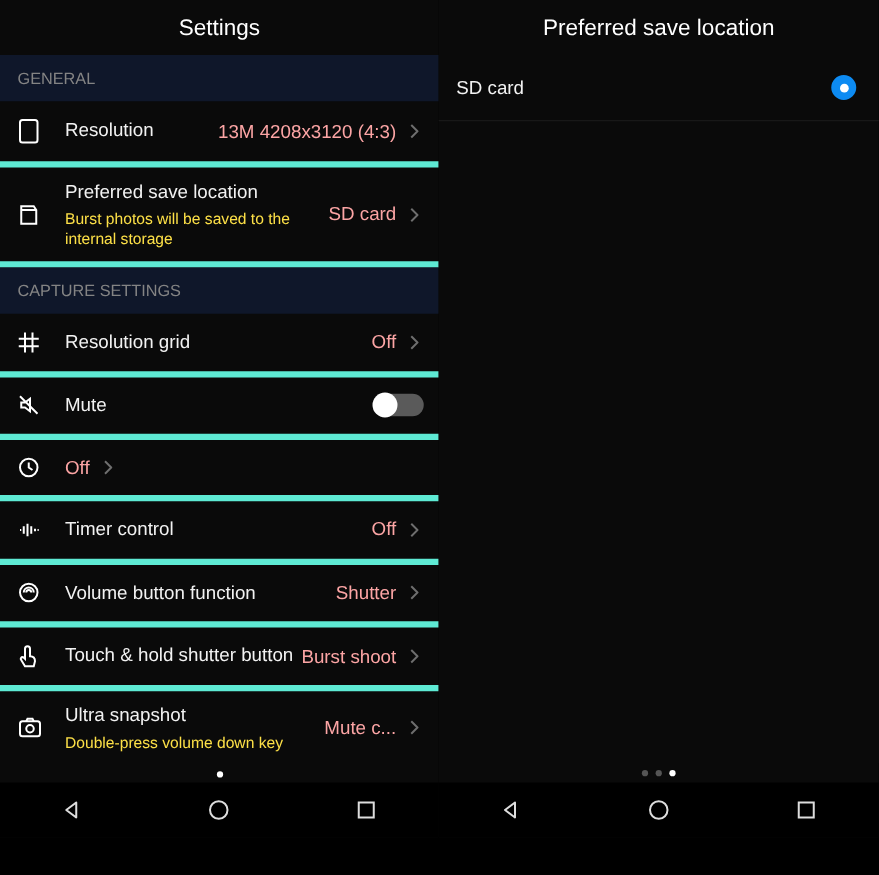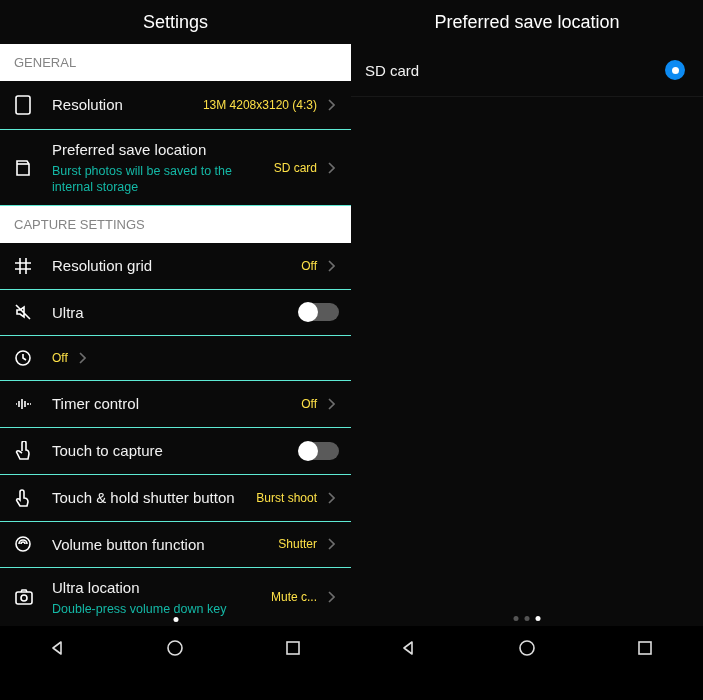--- a/index.html
+++ b/index.html
@@ -1,29 +1,29 @@
 <!DOCTYPE html>
 <html><head>
 <meta charset="utf-8">
 <style>
 * { margin: 0; padding: 0; box-sizing: border-box; }
 body { font-family: -apple-system, "Helvetica Neue", Arial, sans-serif; background: #000; width: 703px; height: 700px; overflow: hidden; display: flex; color: #fff; }
 .panel { height: 670px; background: #0a0a0a; display: flex; flex-direction: column; }
 .panel-left { width: 351px; position: relative; }
 .panel-right { width: 352px; position: relative; }
 .header { display: flex; align-items: center; justify-content: center; height: 44px; color: #fff; font-size: 18px; font-weight: 400; }
-.section-header { background: #ffffff; color: #848484; font-size: 13px; padding: 11px 14px; }
-.row { display: flex; align-items: center; padding: 13px 12px 13px 14px; border-bottom: 1px solid #5eead4; }
+.section-header { background: #0f172a; color: #848484; font-size: 13px; padding: 11px 14px; }
+.row { display: flex; align-items: center; padding: 13px 12px 13px 14px; border-bottom: 5px solid #5eead4; }
 .row.tall { padding-top: 10px; padding-bottom: 10px; }
 .row-noborder { border-bottom: none; }
 .icon-col { width: 38px; flex-shrink: 0; display: flex; justify-content: flex-start; align-items: center; color: #fff; }
 .text-col { flex: 1; min-width: 0; }
 .title { font-size: 15px; color: #f2f2f2; line-height: 1.3; }
-.subtitle { font-size: 12.5px; color: #14b8a6; line-height: 1.3; margin-top: 3px; }
-.value-col { color: #fde047; font-size: 12px; margin-right: 6px; white-space: nowrap; }
+.subtitle { font-size: 12.5px; color: #fde047; line-height: 1.3; margin-top: 3px; }
+.value-col { color: #fca5a5; font-size: 15px; margin-right: 6px; white-space: nowrap; }
 .chev-col { width: 16px; flex-shrink: 0; display: flex; justify-content: center; color: #6e6e6e; }
 .toggle { width: 40px; height: 18px; border-radius: 10px; position: relative; }
 .toggle .knob { position: absolute; width: 20px; height: 20px; border-radius: 50%; top: -1px; background: #fff; }
 .toggle.on { background: #2196f3; }
 .toggle.on .knob { right: -1px; }
 .toggle.off { background: #5a5a5a; }
 .toggle.off .knob { left: -1px; }
 .page-dots { position: absolute; left: 50%; transform: translateX(-50%); display: flex; gap: 6px; }
 .page-dots .dot { width: 5px; height: 5px; border-radius: 50%; background: #555; }
 .page-dots .dot.active { background: #fff; }
@@ -101,21 +101,21 @@
       </div>
     </div>
 
     <div class="row">
       <div class="icon-col">
         <svg width="18" height="18" viewBox="0 0 18 18" fill="none" stroke="currentColor" stroke-width="1.6">
             <path d="M3 7v4h3l4 3V4L6 7H3zM2 2l14 14"></path>
           </svg>
       </div>
       <div class="text-col">
-          <div class="title">Ultra</div>
+          <div class="title">Mute</div>
         </div>
       <div class="toggle off">
           <div class="knob"></div>
         </div>
     </div>
 
     <div class="row">
       <div class="icon-col">
         <svg width="18" height="18" viewBox="0 0 18 18" fill="none" stroke="currentColor" stroke-width="1.6">
             <circle cx="9" cy="9" r="7"></circle>
@@ -140,79 +140,66 @@
           <div class="title">Timer control</div>
         </div>
       <div class="value-col">Off</div>
       <div class="chev-col">
         <svg width="8" height="14" viewBox="0 0 8 14" fill="none" stroke="currentColor" stroke-width="1.6">
             <path d="M2 2l5 5-5 5"></path>
           </svg>
       </div>
     </div>
 
-    <div class="row">
-      <div class="icon-col">
-        <svg width="18" height="20" viewBox="0 0 18 20" fill="none" stroke="currentColor" stroke-width="1.6">
-            <path d="M8 2v8M8 2a2 2 0 014 0v7c2 0 3 2 3 4l-1 5H6l-3-6c-1-1 0-3 2-2l3 2"></path>
-          </svg>
-      </div>
-      <div class="text-col">
-          <div class="title">Touch to capture</div>
-        </div>
-      <div class="toggle off">
-          <div class="knob"></div>
-        </div>
+
+    <div class="row">
+      <div class="icon-col">
+        <svg width="18" height="18" viewBox="0 0 18 18" fill="none" stroke="currentColor" stroke-width="1.6">
+            <circle cx="9" cy="9" r="7"></circle>
+            <path d="M5 9a4 4 0 018 0M7 9a2 2 0 014 0"></path>
+          </svg>
+      </div>
+      <div class="text-col">
+          <div class="title">Volume button function</div>
+        </div>
+      <div class="value-col">Shutter</div>
+      <div class="chev-col">
+        <svg width="8" height="14" viewBox="0 0 8 14" fill="none" stroke="currentColor" stroke-width="1.6">
+            <path d="M2 2l5 5-5 5"></path>
+          </svg>
+      </div>
     </div>
 
     <div class="row">
       <div class="icon-col">
         <svg width="18" height="20" viewBox="0 0 18 20" fill="none" stroke="currentColor" stroke-width="1.6">
             <path d="M6 4a2 2 0 014 0v6c2 0 4 1 4 4l-1 4H6l-3-5c-1-1 0-3 2-2l1 1V4z"></path>
           </svg>
       </div>
       <div class="text-col">
           <div class="title">Touch &amp; hold shutter button</div>
         </div>
       <div class="value-col">Burst shoot</div>
-      <div class="chev-col">
-        <svg width="8" height="14" viewBox="0 0 8 14" fill="none" stroke="currentColor" stroke-width="1.6">
-            <path d="M2 2l5 5-5 5"></path>
-          </svg>
-      </div>
-    </div>
-
-    <div class="row">
-      <div class="icon-col">
-        <svg width="18" height="18" viewBox="0 0 18 18" fill="none" stroke="currentColor" stroke-width="1.6">
-            <circle cx="9" cy="9" r="7"></circle>
-            <path d="M5 9a4 4 0 018 0M7 9a2 2 0 014 0"></path>
-          </svg>
-      </div>
-      <div class="text-col">
-          <div class="title">Volume button function</div>
-        </div>
-      <div class="value-col">Shutter</div>
       <div class="chev-col">
         <svg width="8" height="14" viewBox="0 0 8 14" fill="none" stroke="currentColor" stroke-width="1.6">
             <path d="M2 2l5 5-5 5"></path>
           </svg>
       </div>
     </div>
 
     <div class="row tall row-noborder">
       <div class="icon-col">
         <svg width="20" height="18" viewBox="0 0 20 18" fill="none" stroke="currentColor" stroke-width="1.6">
             <rect x="2" y="4" width="16" height="12" rx="2"></rect>
             <circle cx="10" cy="10" r="3"></circle>
             <path d="M7 4l1-2h4l1 2"></path>
           </svg>
       </div>
       <div class="text-col">
-        <div class="title">Ultra location</div>
+        <div class="title">Ultra snapshot</div>
         <div class="subtitle">Double-press volume down key</div>
       </div>
       <div class="value-col">Mute c...</div>
       <div class="chev-col">
         <svg width="8" height="14" viewBox="0 0 8 14" fill="none" stroke="currentColor" stroke-width="1.6">
             <path d="M2 2l5 5-5 5"></path>
           </svg>
       </div>
     </div>
   </div>

